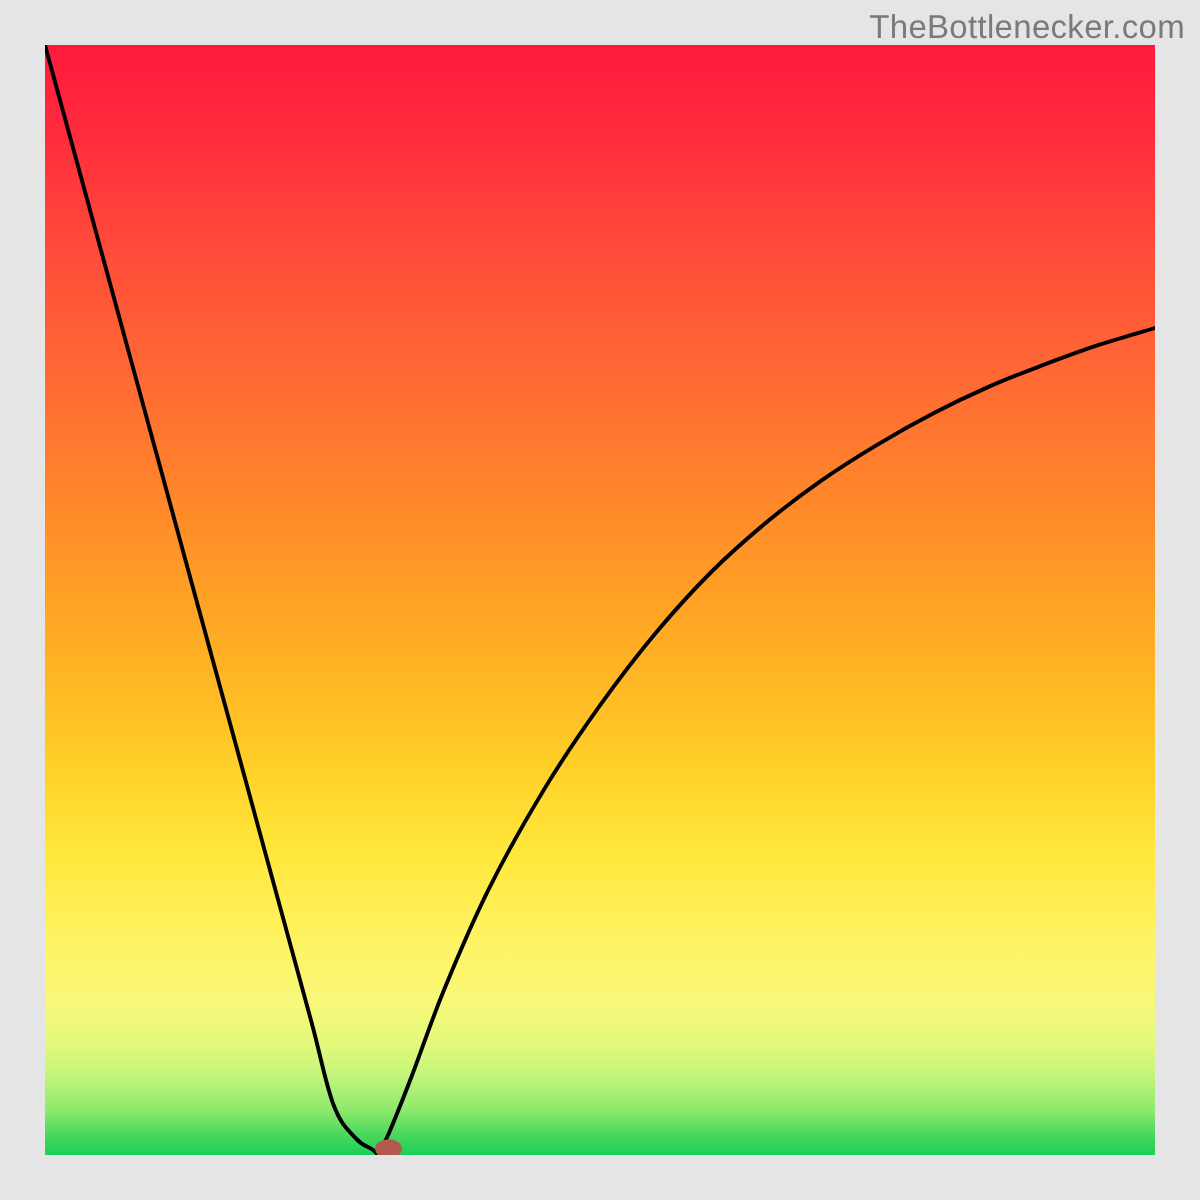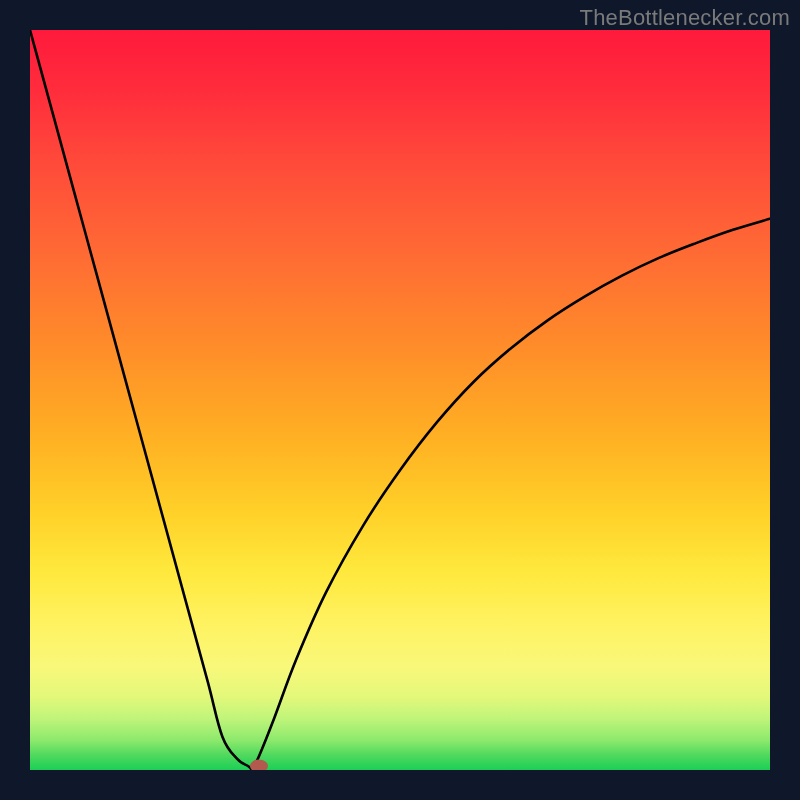--- a/index.html
+++ b/index.html
@@ -8,21 +8,21 @@
     width: 800px;
     height: 800px;
     background: #000;
     font-family: Arial, Helvetica, sans-serif;
     overflow: hidden;
   }
   .stage {
     position: relative;
     width: 800px;
     height: 800px;
-    background: #0f172a;
+    background: #e5e5e5;
   }
   .plot {
     position: absolute;
     left: 30px;
     top: 30px;
     width: 740px;
     height: 740px;
     overflow: hidden;
   }
   .gradient {

